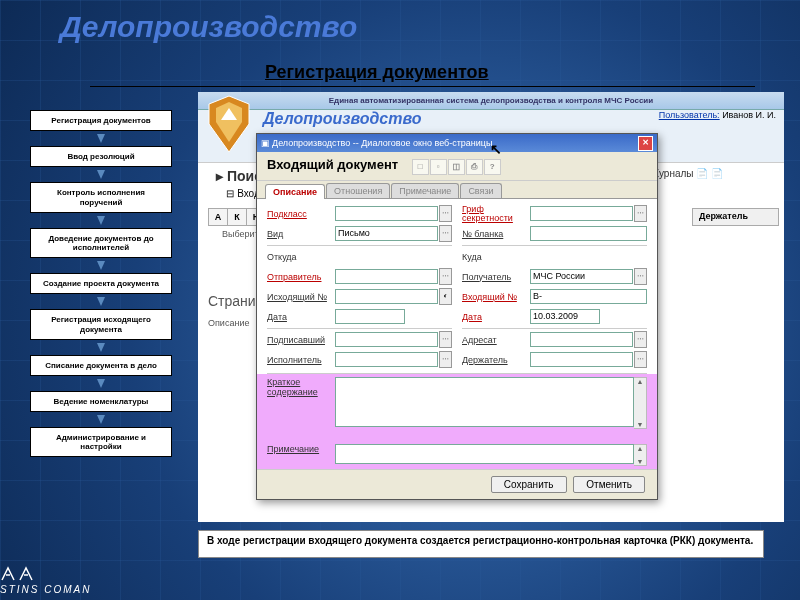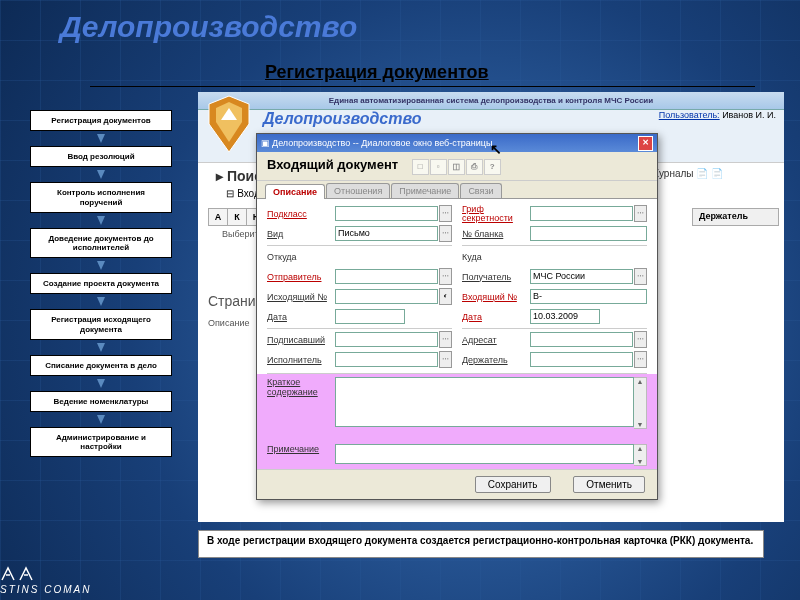--- a/index.html
+++ b/index.html
@@ -47,21 +47,21 @@
 .lbl.req{color:#b00;text-decoration:underline}
 .lbl.u{text-decoration:underline}
 .inp{flex:1;height:15px;border:1px solid #7a9;background:#fff;font-size:9px;padding:0 2px;box-sizing:border-box;line-height:13px}
 .mini{width:11px;height:15px;border:1px solid #999;background:#eee;margin-left:1px;font-size:7px;text-align:center;line-height:13px}
 .sep{height:1px;background:#ccc;margin:2px 0}
 .ta-row{display:flex;padding:3px 10px;background:#f0abfc}
 .ta-lbl{width:68px;font-size:9px;color:#333;text-decoration:underline}
 .ta{flex:1;height:50px;border:1px solid #7a9;background:#fff;box-sizing:border-box}
 .sb{width:12px;height:50px;background:#eee;border:1px solid #bbb;border-left:none;display:flex;flex-direction:column;justify-content:space-between;font-size:7px;text-align:center;color:#666}
 .btns{text-align:right;padding:6px 12px;background:#ece9d8;border-top:1px solid #ccc}
-.btn{display:inline-block;padding:2px 12px;border:1px solid #888;background:#f0f0f0;font-size:10px;margin-left:20px;border-radius:2px}
+.btn{display:inline-block;padding:2px 12px;border:1px solid #888;background:#f0f0f0;font-size:10px;margin-left:4px;border-radius:2px}
 </style>
 </head>
 <body>
 
 <div class="bg"></div>
 <div class="grid"></div>
 <div class="title">Делопроизводство</div>
 <div class="subtitle">Регистрация документов</div>
 <div class="hr"></div>
 

